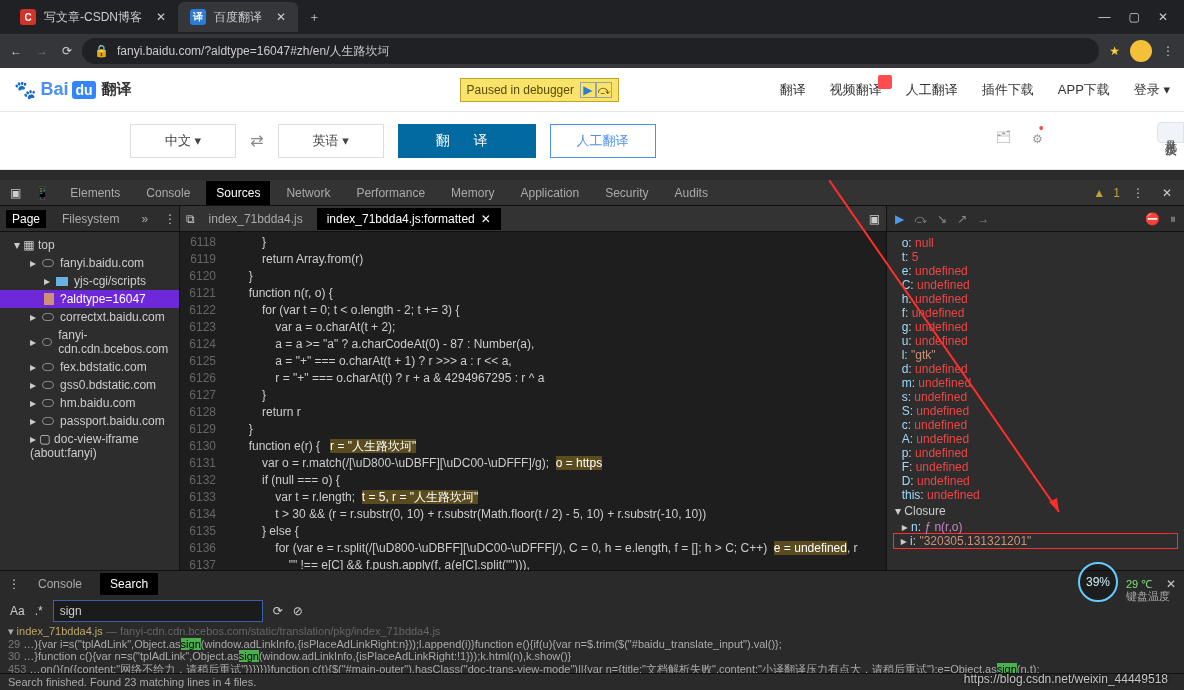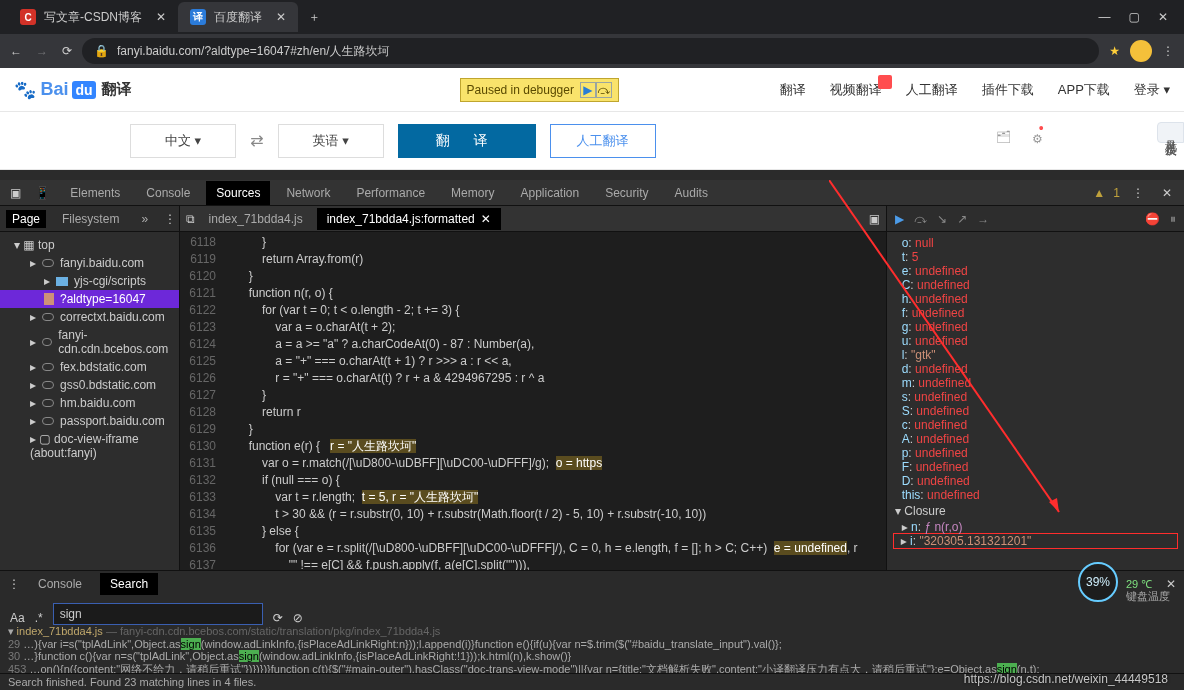--- a/index.html
+++ b/index.html
@@ -76,21 +76,21 @@
 .scope-head{color:#ccc;padding:2px 0}
 .red-box{border:1px solid #ff2d2d;margin:-1px -2px}
 .arrow-overlay{position:absolute;pointer-events:none;left:70%;top:0;width:260px;height:340px;z-index:30}
 .bp{padding:4px 8px;border-top:1px solid #111;color:#aaa}
 
 
 .search-panel{position:absolute;left:0;right:0;bottom:0;height:120px;background:#2a2a2a;border-top:1px solid #111;display:flex;flex-direction:column;z-index:20}
 .sp-tabs{height:26px;display:flex;align-items:center;padding:0 8px;gap:8px}
 .sp-tab{padding:4px 10px;color:#aaa}
 .sp-tab.active{background:#000;color:#fff}
-.sp-row{height:28px;display:flex;align-items:flex-end;padding:0 10px;gap:10px}
+.sp-row{height:28px;display:flex;align-items:center;padding:0 10px;gap:10px}
 .sp-input{flex:0 0 210px;height:22px;background:#1b1b1b;border:1px solid #3a5fb1;color:#ccc;padding:0 6px;font-size:12px}
 .sp-results{flex:1;overflow:auto;font-family:Consolas,monospace;font-size:11px;color:#aaa;padding:0 8px}
 .sp-results .fh{color:#bfa76b}
 .sp-results .ln{color:#7a7a7a}
 .sp-hi{background:#4caf50;color:#000}
 .sp-status{border-top:1px solid #111;padding:2px 8px;font-size:11px;color:#aaa}
 .wm{position:absolute;right:16px;bottom:4px;color:#c6c6c6;font-size:12px;z-index:25;text-shadow:0 0 3px #000}
 .temp{position:absolute;right:14px;bottom:88px;display:flex;align-items:flex-end;gap:8px;z-index:25}
 .circ{width:40px;height:40px;border:2px solid #6cf;border-radius:50%;display:flex;align-items:center;justify-content:center;color:#cfeffd;font-size:12px;background:rgba(0,0,0,.3)}
 .tt{font-size:11px;color:#7fe07f;line-height:1.1}

